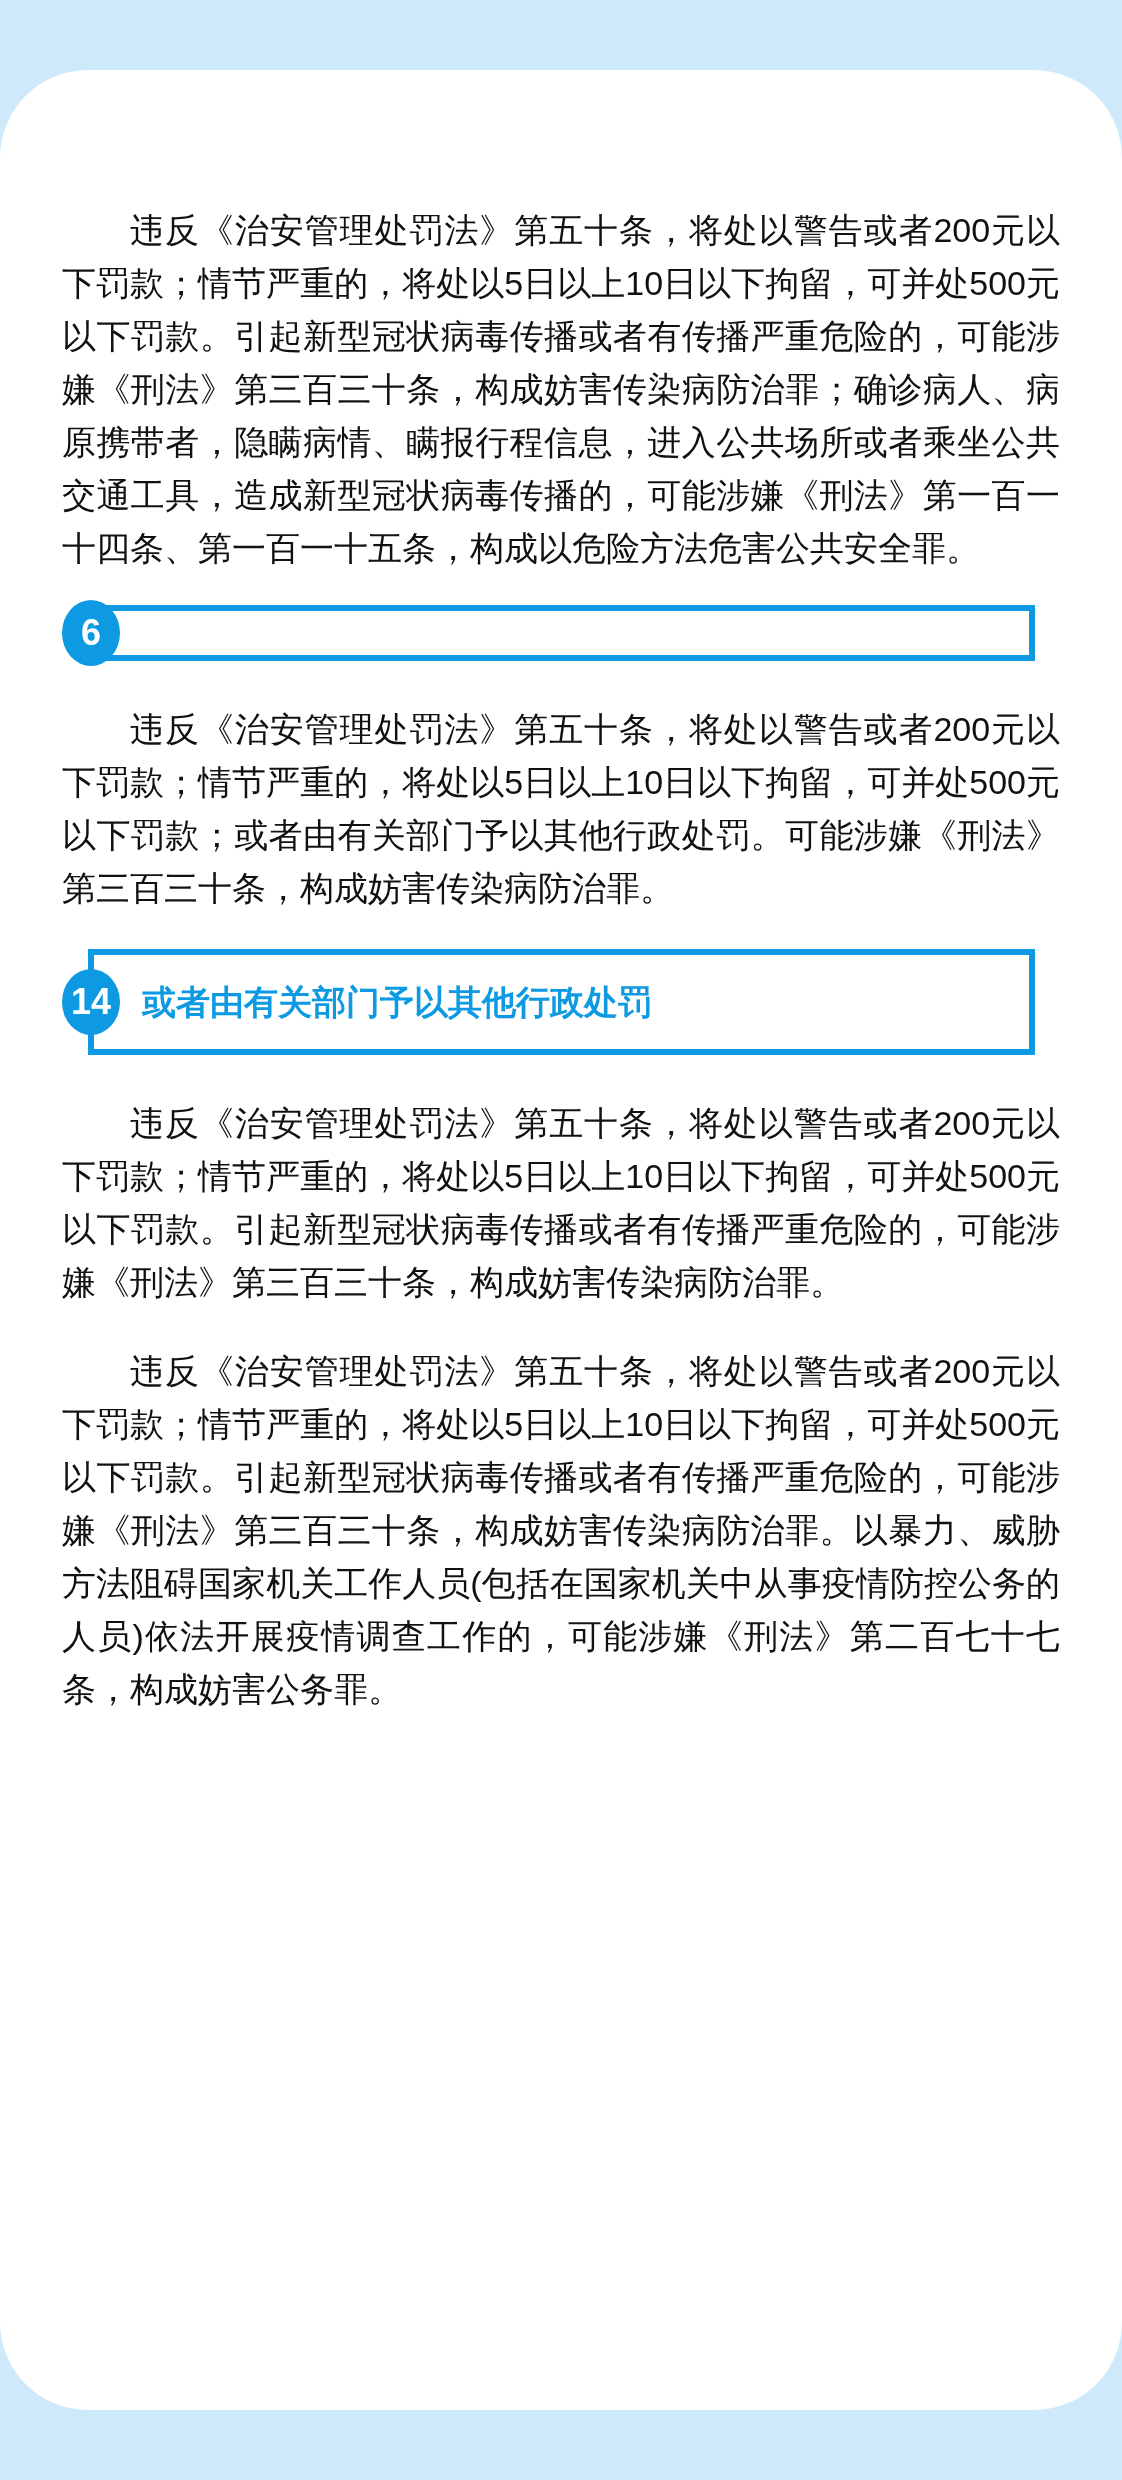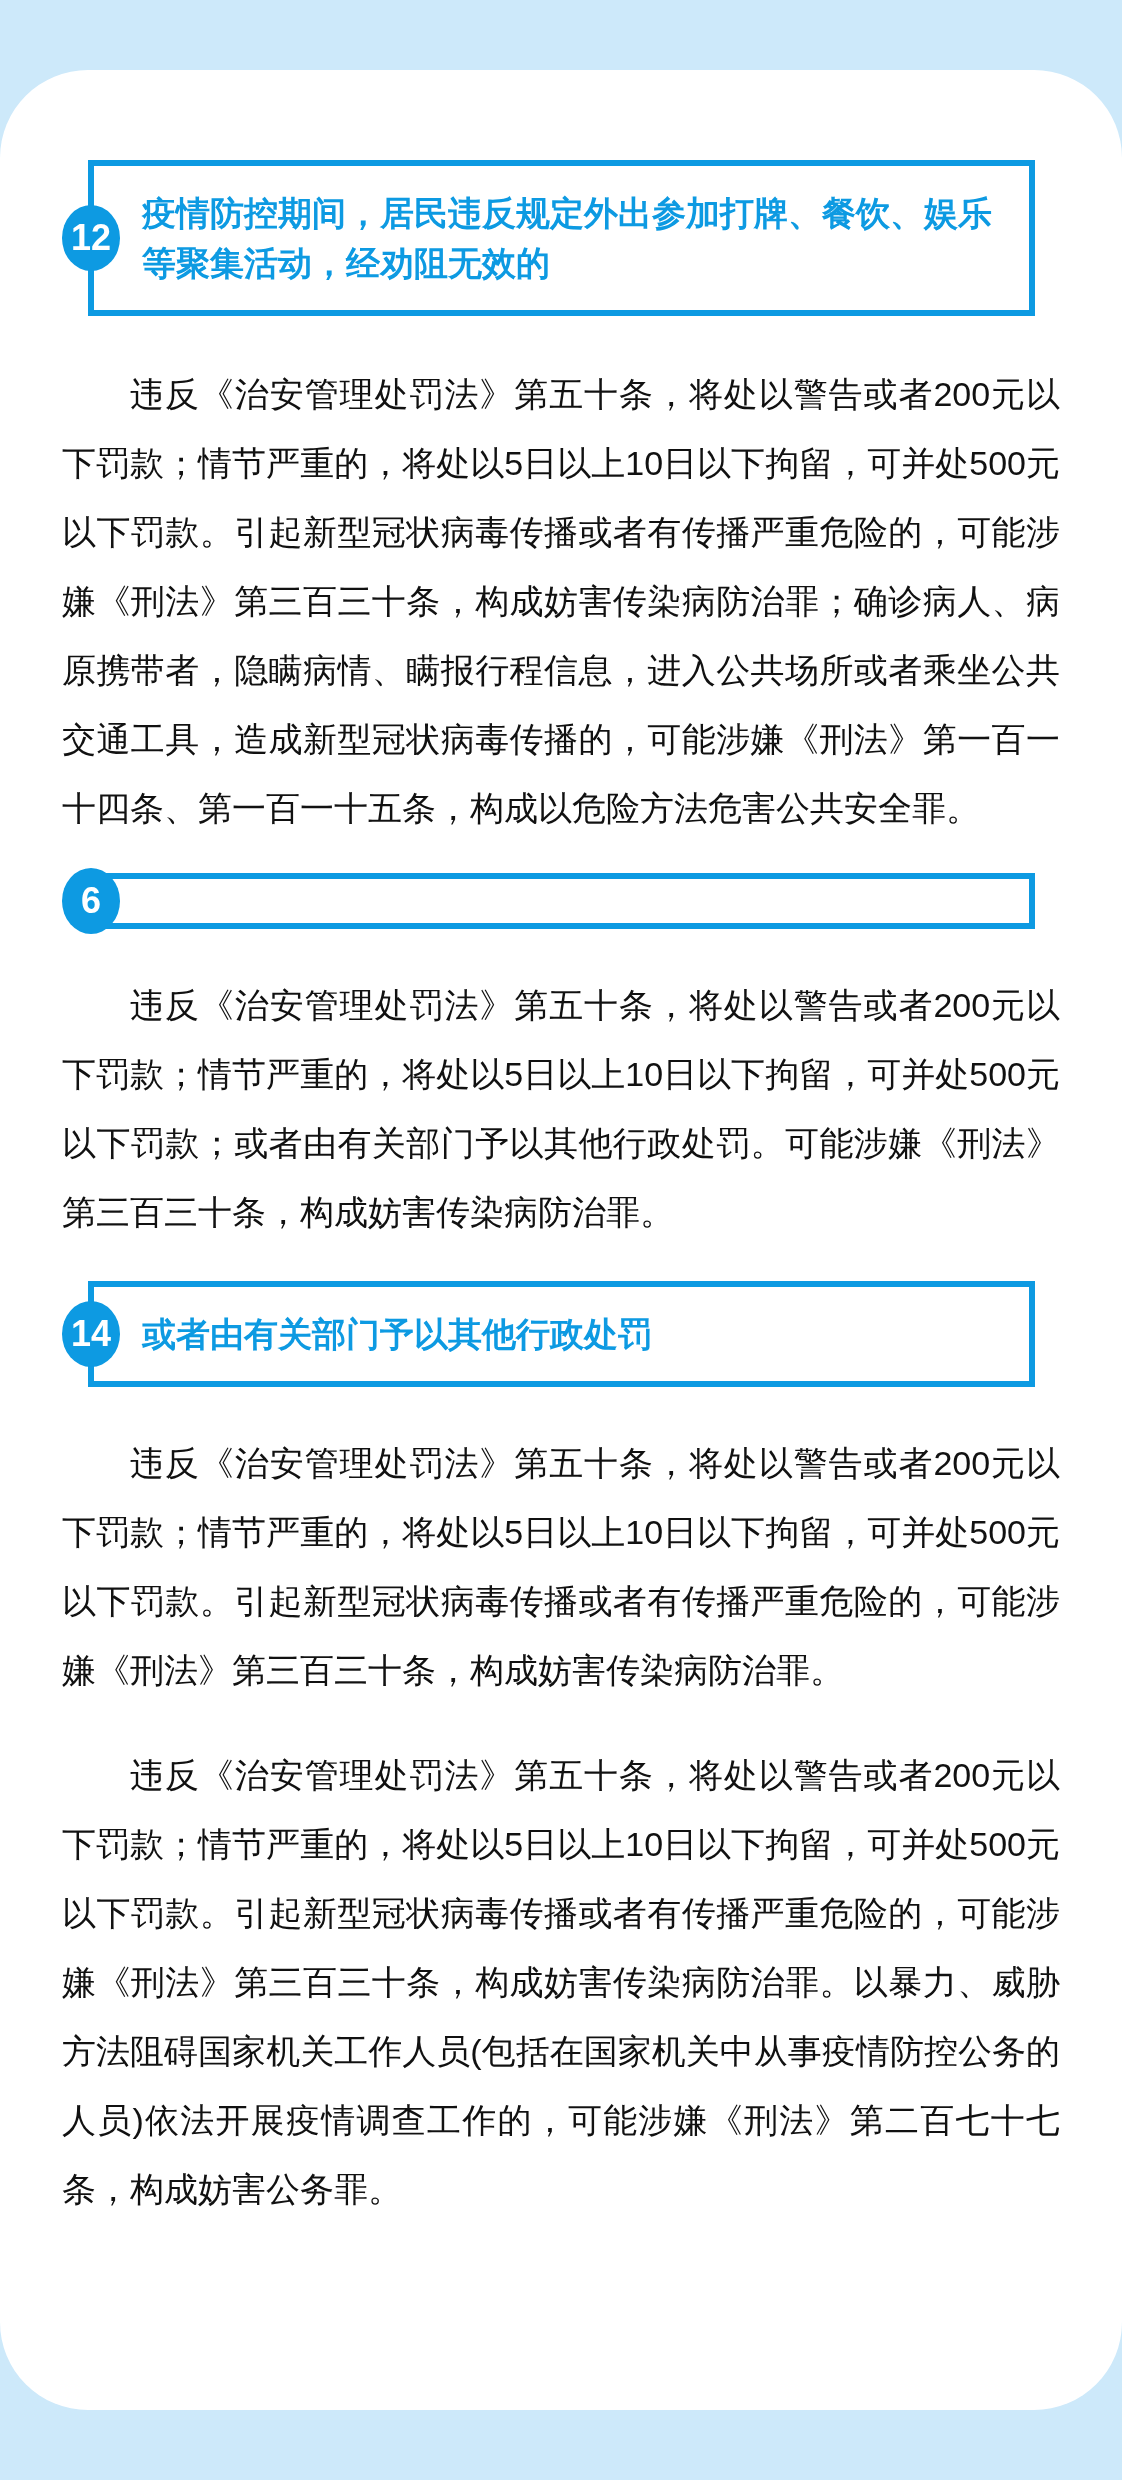--- a/index.html
+++ b/index.html
@@ -49,43 +49,39 @@
     font-weight: bold;
     font-size: 36px;
     display: flex;
     align-items: center;
     justify-content: center;
   }
   .body-text {
     margin: 0;
     color: #111111;
     font-size: 34px;
-    line-height: 69px;
+    line-height: 53px;
     text-align: justify;
     text-indent: 2em;
     font-weight: 400;
   }
   .mt-p12 { margin-top: 44px; }
   .mt-h13 { margin-top: 30px; }
   .mt-p13 { margin-top: 42px; }
   .mt-h14 { margin-top: 34px; }
   .mt-p14 { margin-top: 42px; }
   .mt-h15 { margin-top: 40px; }
   .mt-p15 { margin-top: 36px; }
 </style>
 </head>
 <body>
 
 <div class="card">
 
   <section>
-    <div class="item-header">
-      <div class="badge">12</div>
-      <div class="header-text">疫情防控期间，居民违反规定外出参加打牌、餐饮、娱乐等聚集活动，经劝阻无效的</div>
-    </div>
     <p class="body-text mt-p12">违反《治安管理处罚法》第五十条，将处以警告或者200元以下罚款；情节严重的，将处以5日以上10日以下拘留，可并处500元以下罚款。引起新型冠状病毒传播或者有传播严重危险的，可能涉嫌《刑法》第三百三十条，构成妨害传染病防治罪；确诊病人、病原携带者，隐瞒病情、瞒报行程信息，进入公共场所或者乘坐公共交通工具，造成新型冠状病毒传播的，可能涉嫌《刑法》第一百一十四条、第一百一十五条，构成以危险方法危害公共安全罪。</p>
   </section>
 
   <section>
     <div class="item-header mt-h13">
       <div class="badge">6</div>
     </div>
     <p class="body-text mt-p13">违反《治安管理处罚法》第五十条，将处以警告或者200元以下罚款；情节严重的，将处以5日以上10日以下拘留，可并处500元以下罚款；或者由有关部门予以其他行政处罚。可能涉嫌《刑法》第三百三十条，构成妨害传染病防治罪。</p>
   </section>
 

